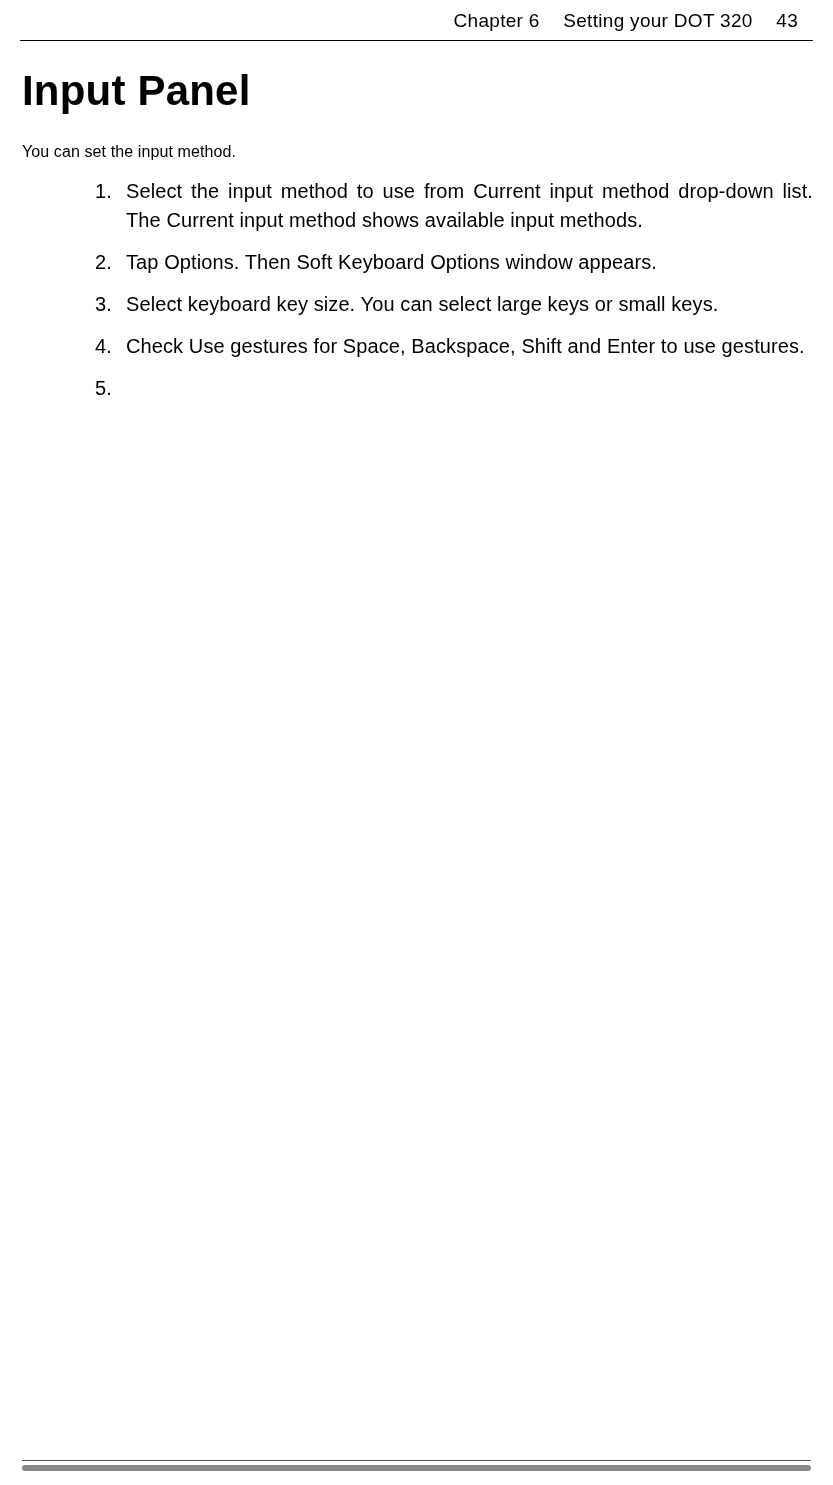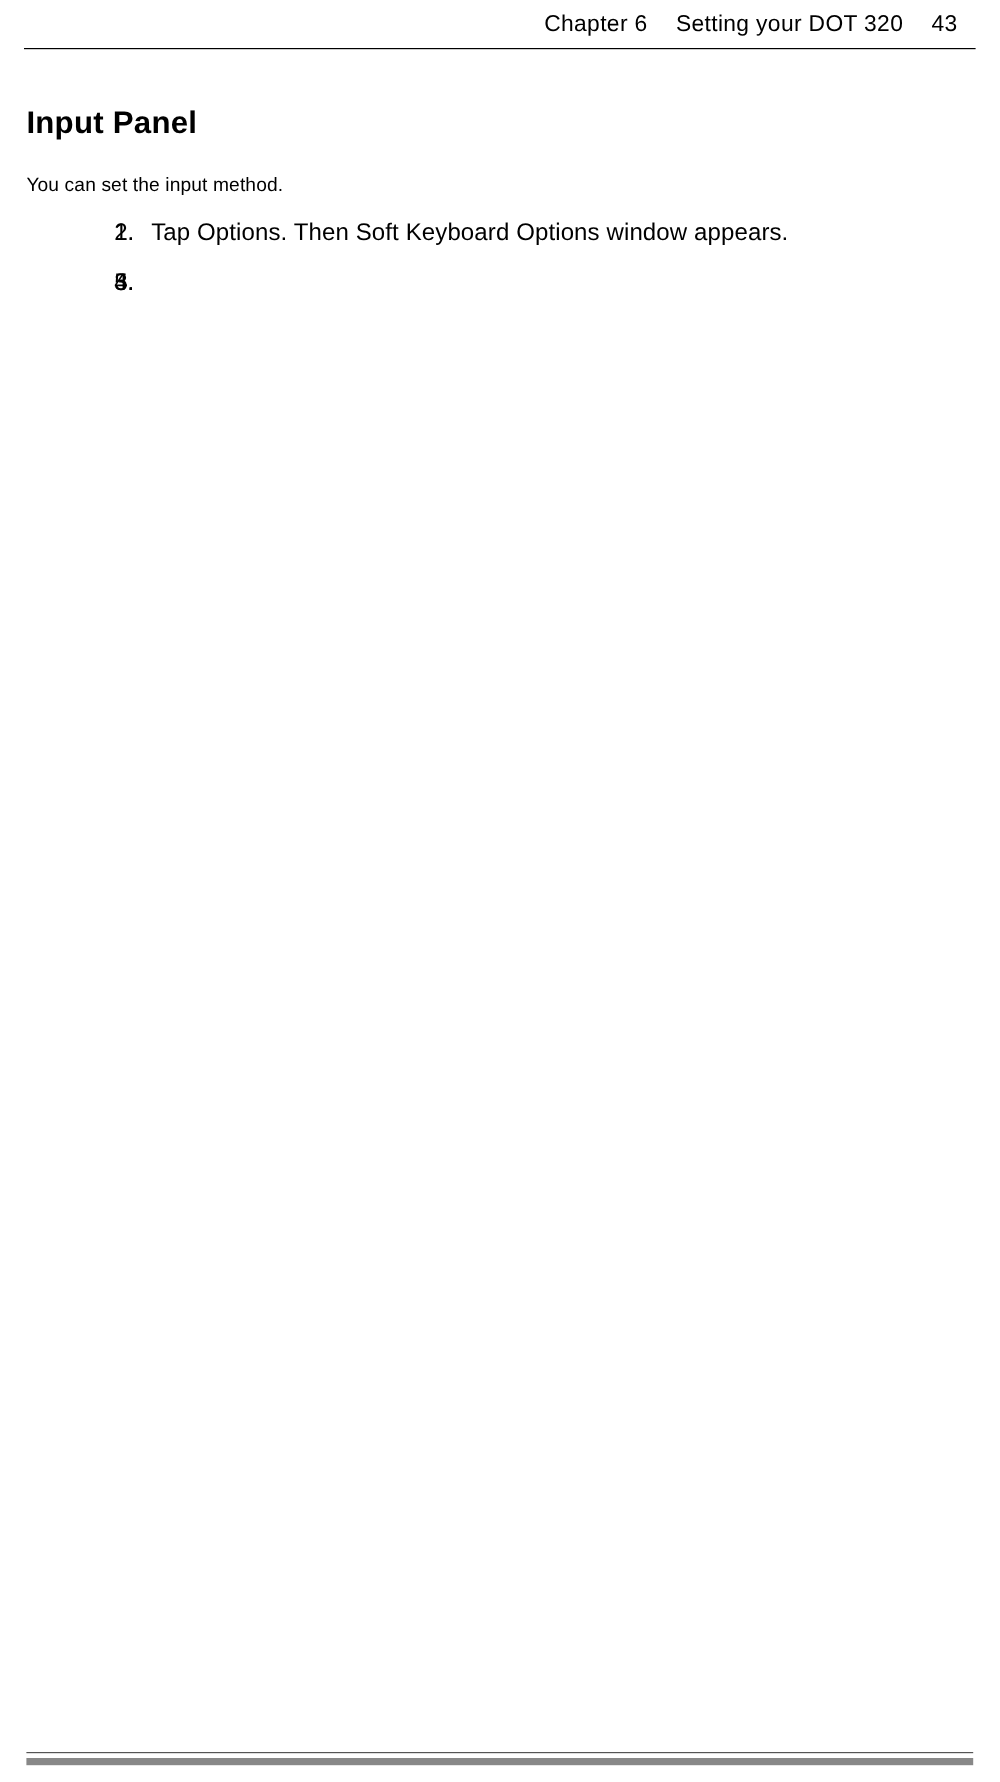--- a/index.html
+++ b/index.html
@@ -1,18 +1,19 @@
 <!DOCTYPE html>
 <html><head>
   <meta charset="utf-8">
   <style>
     * {
       margin: 0;
       padding: 0;
       box-sizing: border-box;
+      border-radius: 21px;
     }
     body {
       font-family: "Futura", "Century Gothic", "Trebuchet MS", Arial, sans-serif;
       background: #ffffff;
       width: 833px;
       height: 1485px;
       position: relative;
       font-weight: 300;
       color: #000;
     }
@@ -35,23 +36,23 @@
       margin-right: 18px;
     }
     .header-page {
     }
     .header-rule {
       border: none;
       border-top: 1.5px solid #000;
       margin: 0 0 0 0;
     }
     .main-heading {
-      font-size: 26px;
+      font-size: 42px;
       font-weight: 700;
-      margin-top: 46px;
+      margin-top: 26px;
       margin-left: 2px;
       letter-spacing: 0.2px;
     }
     .intro-text {
       font-size: 16px;
       font-weight: 300;
       margin-top: 28px;
       margin-left: 2px;
       letter-spacing: 0.1px;
     }
@@ -105,30 +106,33 @@
   </div>
   <hr class="header-rule">
 
   <h1 class="main-heading">Input Panel</h1>
 
   <p class="intro-text">You can set the input method.</p>
 
   <ol class="ordered-list">
     <li class="list-item">
       <span class="list-number">1.</span>
+      <span>Select the input method to use from Current input method drop-down list. The Current input method shows available input methods.</span>
     </li>
     <li class="list-item">
       <span class="list-number">2.</span>
       <span>Tap Options. Then Soft Keyboard Options window appears.</span>
     </li>
     <li class="list-item">
       <span class="list-number">3.</span>
+      <span>Select keyboard key size. You can select large keys or small keys.</span>
     </li>
     <li class="list-item">
       <span class="list-number">4.</span>
+      <span>Check Use gestures for Space, Backspace, Shift and Enter to use gestures.</span>
     </li>
     <li class="list-item">
       <span class="list-number">5.</span>
     </li>
   </ol>
 
   <div class="footer-rules">
     <hr class="footer-rule-thin">
     <hr class="footer-rule-thick">
   </div>

